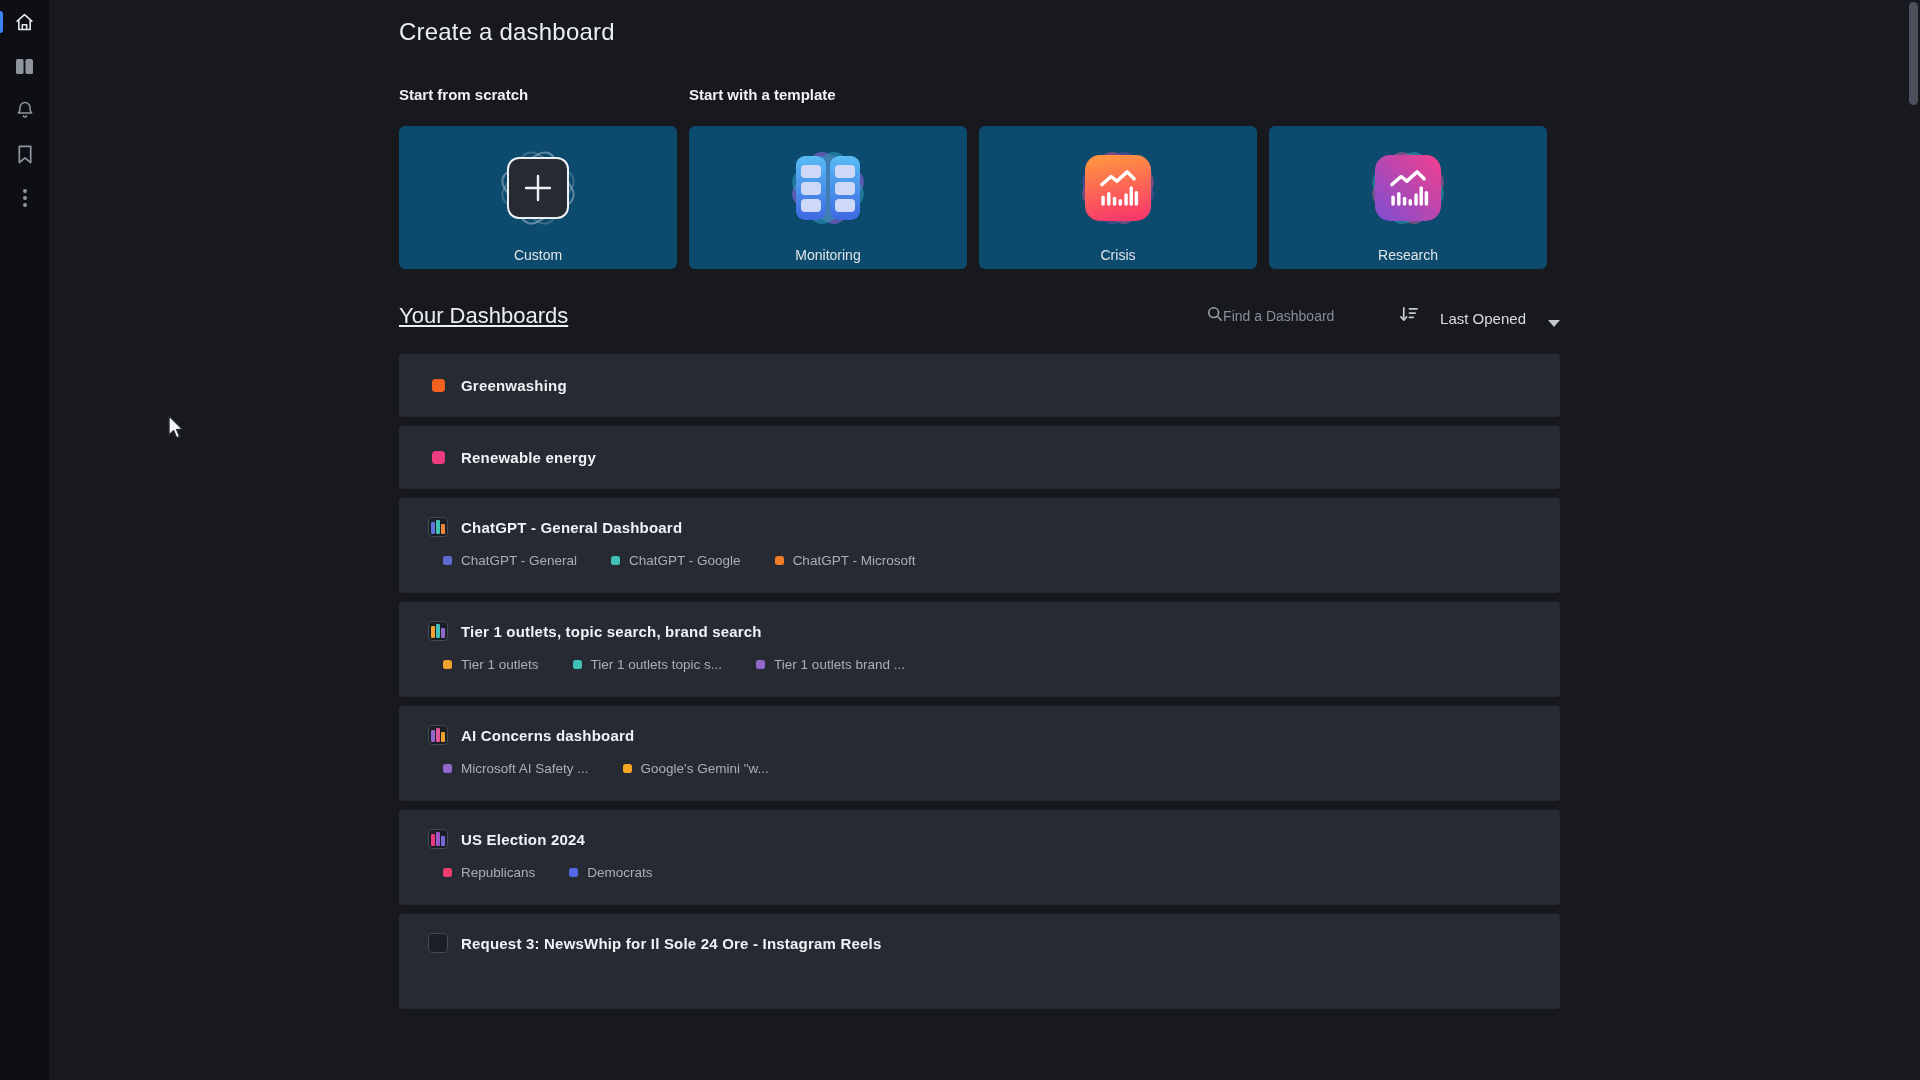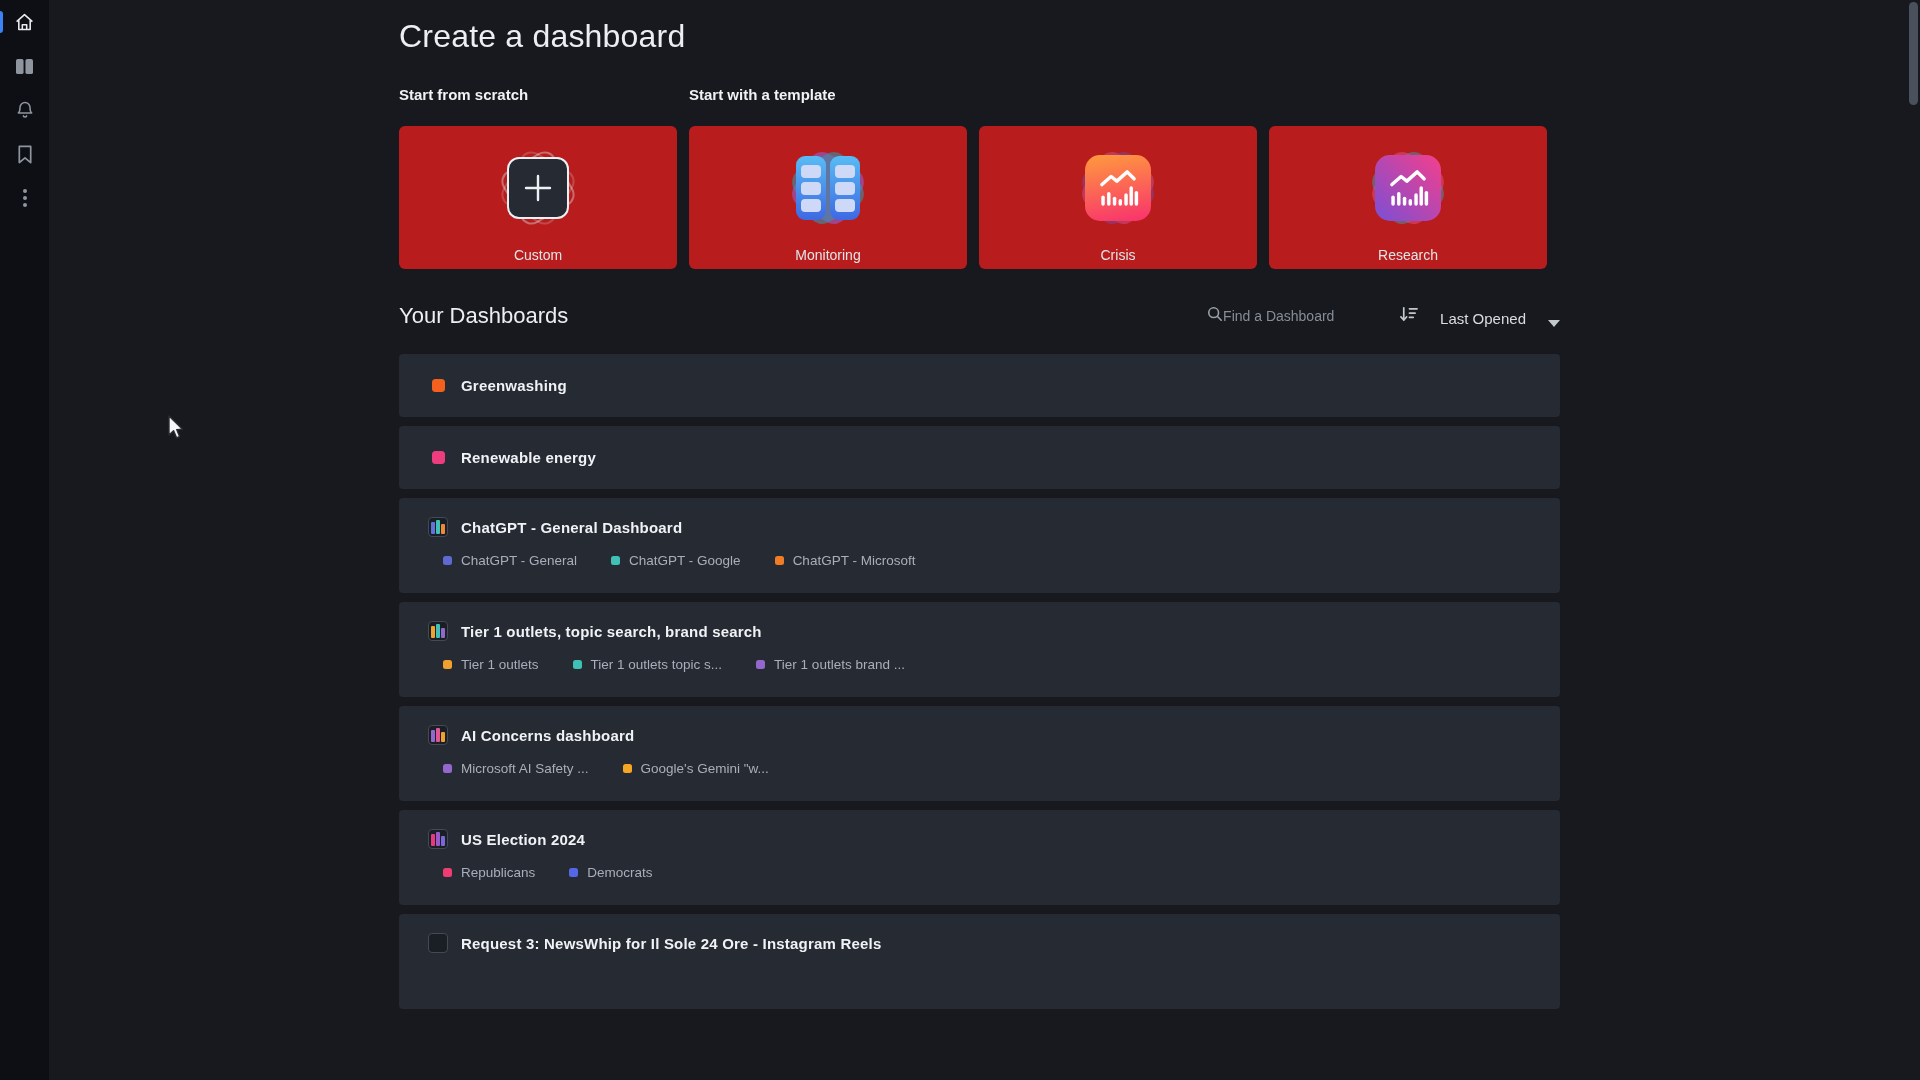--- a/index.html
+++ b/index.html
@@ -21,27 +21,27 @@
     color:#8f959e; cursor:pointer;
   }
   .side-item.active { color:#e8ebef; }
   .side-item.active::before {
     content:""; position:absolute; left:0; top:11px; width:3px; height:22px;
     background:#3b82f6; border-radius:0 3px 3px 0;
   }
   .side-item svg { display:block; }
   
   .content { position:absolute; left:399px; top:0; width:1161px; }
-  .page-title { position:absolute; top:18px; left:0; font-size:32px; font-weight:400; color:#eceff2; letter-spacing:.2px; }
+  .page-title { position:absolute; top:18px; left:0; font-size:24px; font-weight:400; color:#eceff2; letter-spacing:.2px; }
   .section-labels { position:absolute; top:86px; left:0; display:flex; }
   .section-label { font-size:15px; font-weight:700; color:#f0f2f4; }
   .section-label.first { width:290px; }
   .cards { position:absolute; top:126px; left:0; display:flex; gap:12px; }
   .card {
-    width:278px; height:143px; background:#b91c1c; border-radius:6px;
+    width:278px; height:143px; background:#0c4a6e; border-radius:6px;
     display:flex; flex-direction:column; align-items:center; cursor:pointer;
   }
   .card-iconwrap { position:relative; width:100px; height:100px; margin-top:12px;
     display:flex; align-items:center; justify-content:center; }
   .petal { position:absolute; width:60px; height:60px; border-radius:14px; }
   .petal.r30 { transform:rotate(30deg); }
   .petal.r60 { transform:rotate(60deg); }
   .custom-main {
     position:relative; width:62px; height:62px; border-radius:12px;
     border:2px solid #eef1f4; background:#262b33;
@@ -55,21 +55,21 @@
   }
   .monitor-main { position:relative; width:70px; height:66px; display:flex; gap:4px; align-items:center; justify-content:center; }
   .mon-col { width:30px; height:64px; border-radius:9px;
     background:linear-gradient(180deg,#58bcf4,#3e68e2);
     display:flex; flex-direction:column; align-items:center; justify-content:center; gap:4px; }
   .mon-cell { width:20px; height:13px; border-radius:4px; background:#ced9f7; }
   .card-label { margin-top:9px; font-size:14px; color:#e2e5e9; }
   
   .dash-header { position:absolute; top:296px; left:0; width:100%; height:40px;
     display:flex; align-items:center; justify-content:space-between; }
-  .dash-heading { font-size:22px; font-weight:400; color:#eceff2; }
+  .dash-heading { font-size:22px; font-weight:400; color:#eceff2;text-decoration:underline; }
   .dash-controls { display:flex; align-items:center; gap:26px; }
   .search-box { display:flex; align-items:center; }
   .search-box input {
     background:transparent; border:none; outline:none; width:150px;
     font-family:"Liberation Sans", sans-serif; font-size:14px; color:#d6dae0;
   }
   .search-box input::placeholder { color:#878d97; }
   .sort-box { display:flex; align-items:flex-end; gap:22px; cursor:pointer; }
   .sort-label { font-size:15px; color:#d9dce1; }
   .caret { width:0; height:0; border-left:6px solid transparent; border-right:6px solid transparent;

